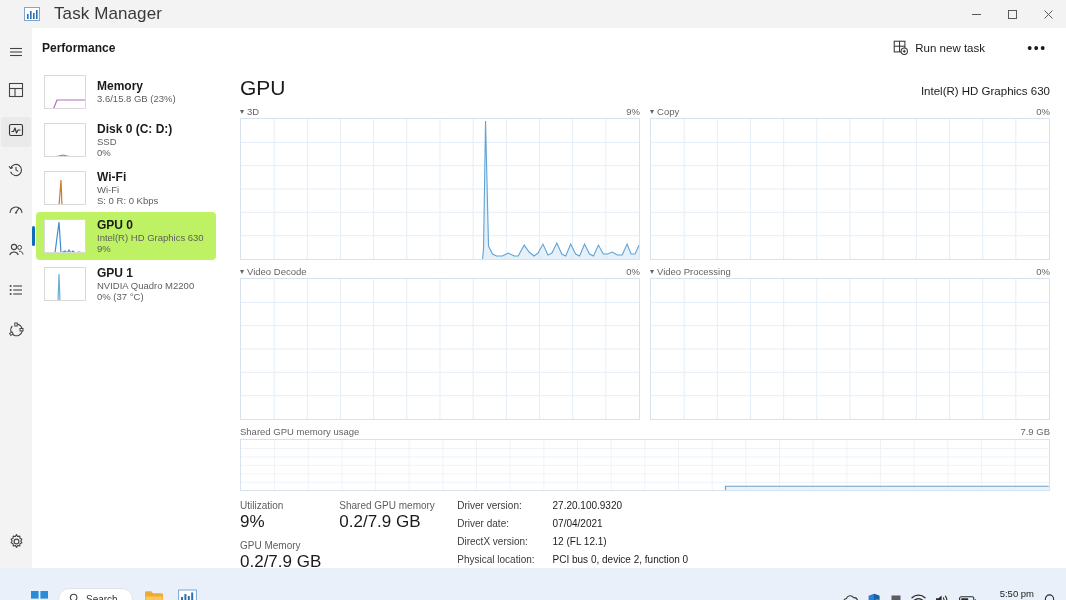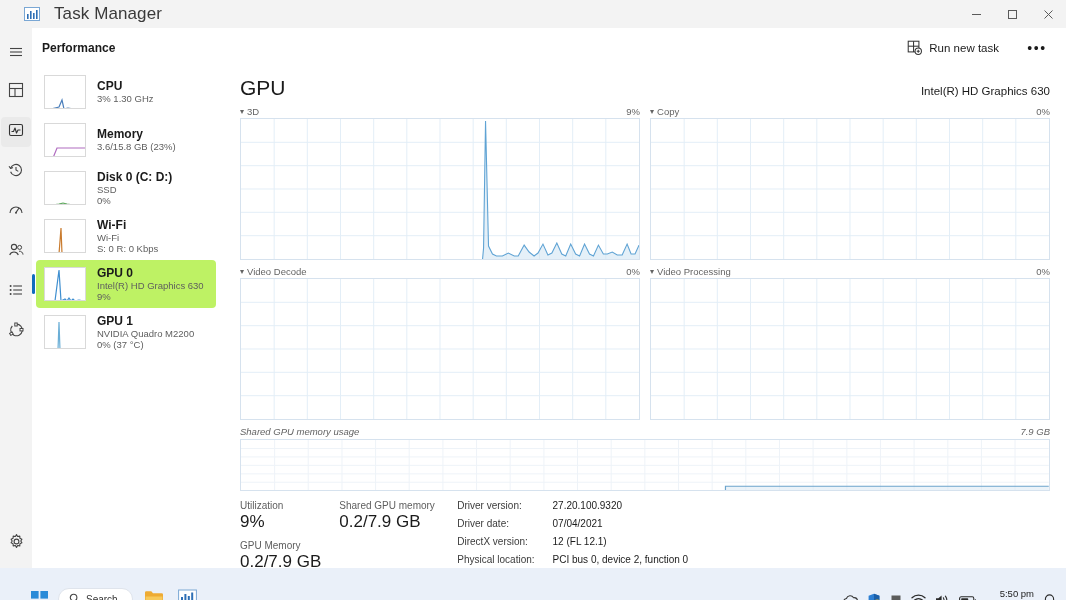--- a/index.html
+++ b/index.html
@@ -35,21 +35,21 @@
   #win-ctrls .wbtn svg { display:block; }
 
   
   #cmdbar {
     position:absolute; left:32px; top:28px; right:0; height:40px;
     background:#ffffff; display:flex; align-items:center;
   }
   #page-title {
     margin-left:10px; font-size:12px; font-weight:bold; color:#1b1b1b;
   }
-  #cmd-right { margin-left:auto; display:flex; align-items:center; padding-right:14px; gap:2px; }
+  #cmd-right { margin-left:auto; display:flex; align-items:center; padding-right:14px; gap:16px; }
   #run-new-task {
     display:flex; align-items:center; gap:7px; padding:5px 9px; border-radius:4px;
     font-size:11.5px; color:#1b1b1b; cursor:default;
   }
   #more-btn {
     width:30px; height:26px; display:flex; align-items:center; justify-content:center;
     border-radius:4px; color:#1b1b1b; font-size:14px; letter-spacing:1.6px;
     margin-left:12px;
   }
 
@@ -108,21 +108,21 @@
   .graph-cap {
     display:flex; align-items:center; font-size:9.5px; color:#646464; height:13px;
   }
   .graph-cap .chev { margin-right:3px; font-size:8px; color:#646464; }
   .graph-cap .pct { margin-left:auto; }
   .graph-box {
     border:1px solid #d6e2ee; background:#ffffff; position:relative; overflow:hidden;
   }
   .graph-box svg { display:block; width:100%; height:100%; }
 
-  #shared-block { margin-top:6px;font-style:italic; }
+  #shared-block { margin-top:6px; }
   #shared-cap { display:flex; font-size:9.5px; color:#646464; height:13px; }
   #shared-cap .pct { margin-left:auto; }
   #shared-box { border:1px solid #d6e2ee; height:52px; position:relative; overflow:hidden; }
 
   
   #stats { display:flex; margin-top:9px; font-size:10.5px; }
   .stat-col { margin-right:18px; }
   .stat-lbl { font-size:10px; color:#5e5e5e; }
   .stat-val { font-size:17px; color:#1b1b1b; margin-top:1px; margin-bottom:8px; }
   #info-table { font-size:10px; color:#1b1b1b; border-spacing:0; }
@@ -276,31 +276,20 @@
             <line x1="12" y1="10.4" x2="12" y2="13.6" stroke="#333" stroke-width="1.1"></line>
           </svg>
         </span>
         <span>Run new task</span>
       </div>
       <div id="more-btn">•••</div>
     </div>
   </div>
 
   <div id="sidebar">
-      <div class="res-item">
-        <div class="res-thumb">
-          <svg width="42" height="34" viewBox="0 0 42 34" preserveAspectRatio="none">
-            <polyline points="0,33 6,33 10,32 14,31 17,24 19,33 23,32 28,33 34,33 42,33" fill="none" stroke="#4a7ebb" stroke-width="1.2"></polyline>
-          </svg>
-        </div>
-        <div class="res-text">
-          <div class="res-name">CPU</div>
-          <div class="res-sub">3%  1.30 GHz</div>
-        </div>
-      </div>
       <div class="res-item">
         <div class="res-thumb">
           <svg width="42" height="34" viewBox="0 0 42 34" preserveAspectRatio="none">
             <polyline points="0,34 8,34 12,24 18,24 24,24 30,24 36,24 42,24" fill="none" stroke="#b06cc0" stroke-width="1.2"></polyline>
           </svg>
         </div>
         <div class="res-text">
           <div class="res-name">Memory</div>
           <div class="res-sub">3.6/15.8 GB (23%)</div>
         </div>

